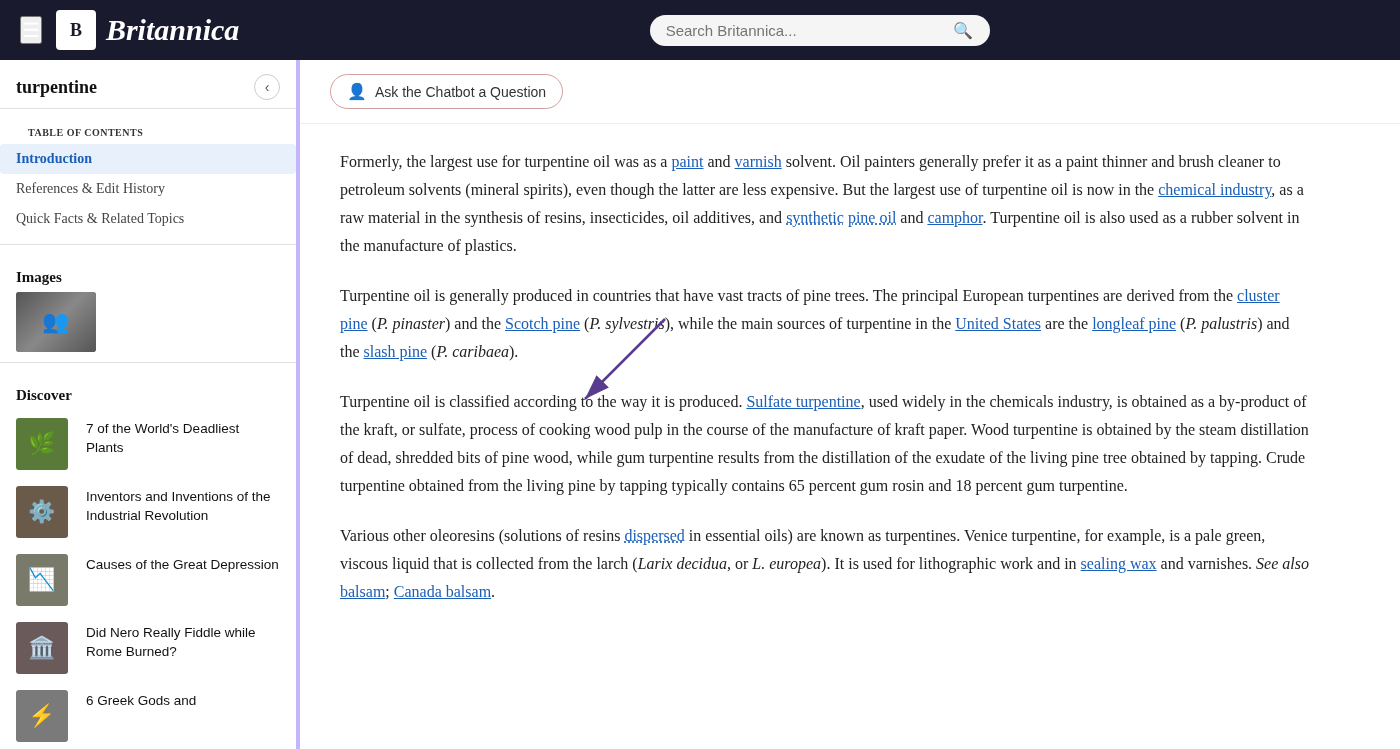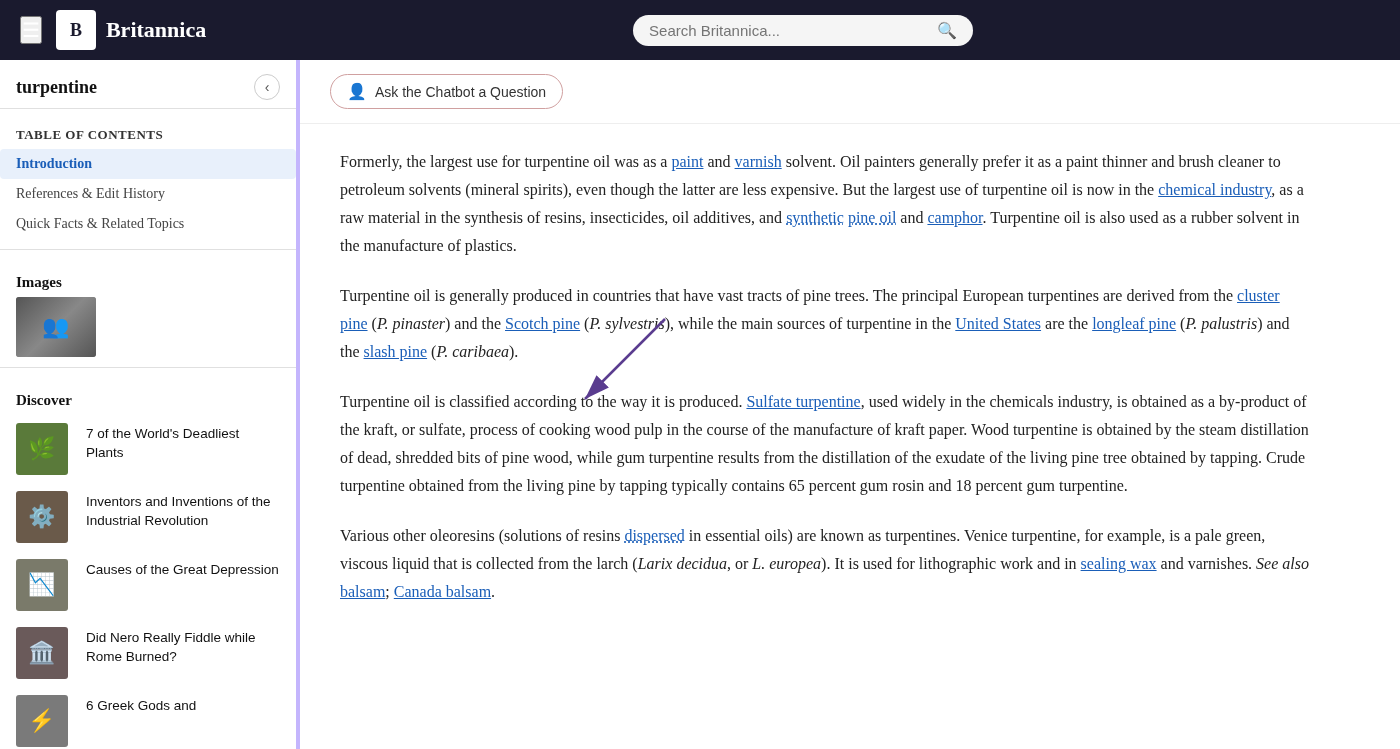--- a/index.html
+++ b/index.html
@@ -34,23 +34,24 @@
       height: 40px;
       background: #fff;
       border-radius: 4px;
       display: flex; align-items: center; justify-content: center;
       font-size: 18px;
       font-weight: bold;
       color: #1a1a2e;
     }
     .brand-name {
       color: #fff;
-      font-size: 22px;
+      font-size: 30px;
       font-family: Georgia, serif;
       font-weight: bold;
+      font-style: italic;
     }
     .header-search {
       flex: 1;
       display: flex;
       justify-content: center;
     }
     .search-bar {
       display: flex;
       align-items: center;
       background: #f5f5f5;
@@ -139,26 +140,26 @@
       cursor: pointer;
       font-size: 14px;
       color: #555;
     }
     .sidebar-divider {
       height: 1px;
       background: #e0e0e0;
       margin: 0 0 10px 0;
     }
     .toc-heading {
-      font-size: 13px;
+      font-size: 10px;
       font-weight: bold;
       color: #333;
       text-transform: uppercase;
       letter-spacing: 0.5px;
-      padding: 8px 16px 6px 16px;
+      padding: 8px 16px 6px 28px;
     }
     .toc-item {
       padding: 7px 16px;
       font-size: 14px;
       color: #444;
       cursor: pointer;
       font-family: Liberation Serif, serif;
     }
     .toc-item.active {
       color: #1a5eb8;

